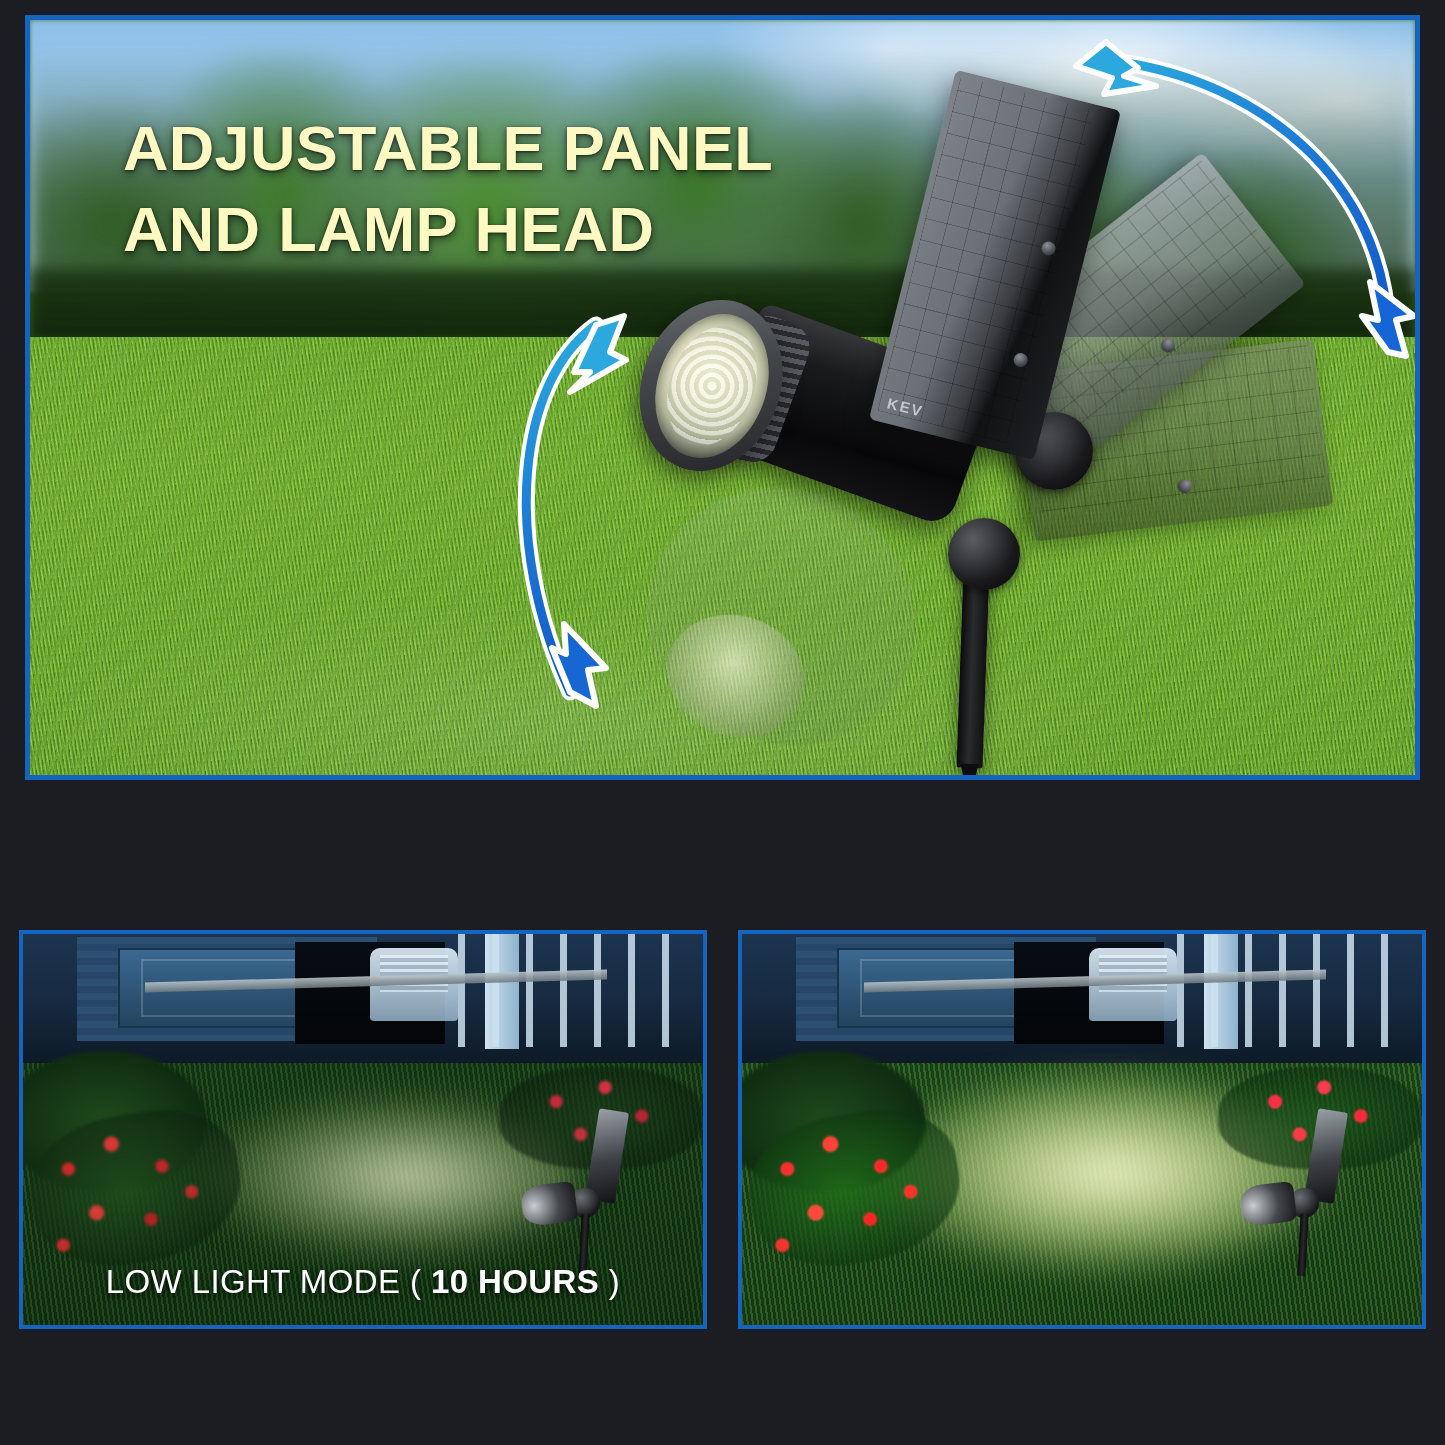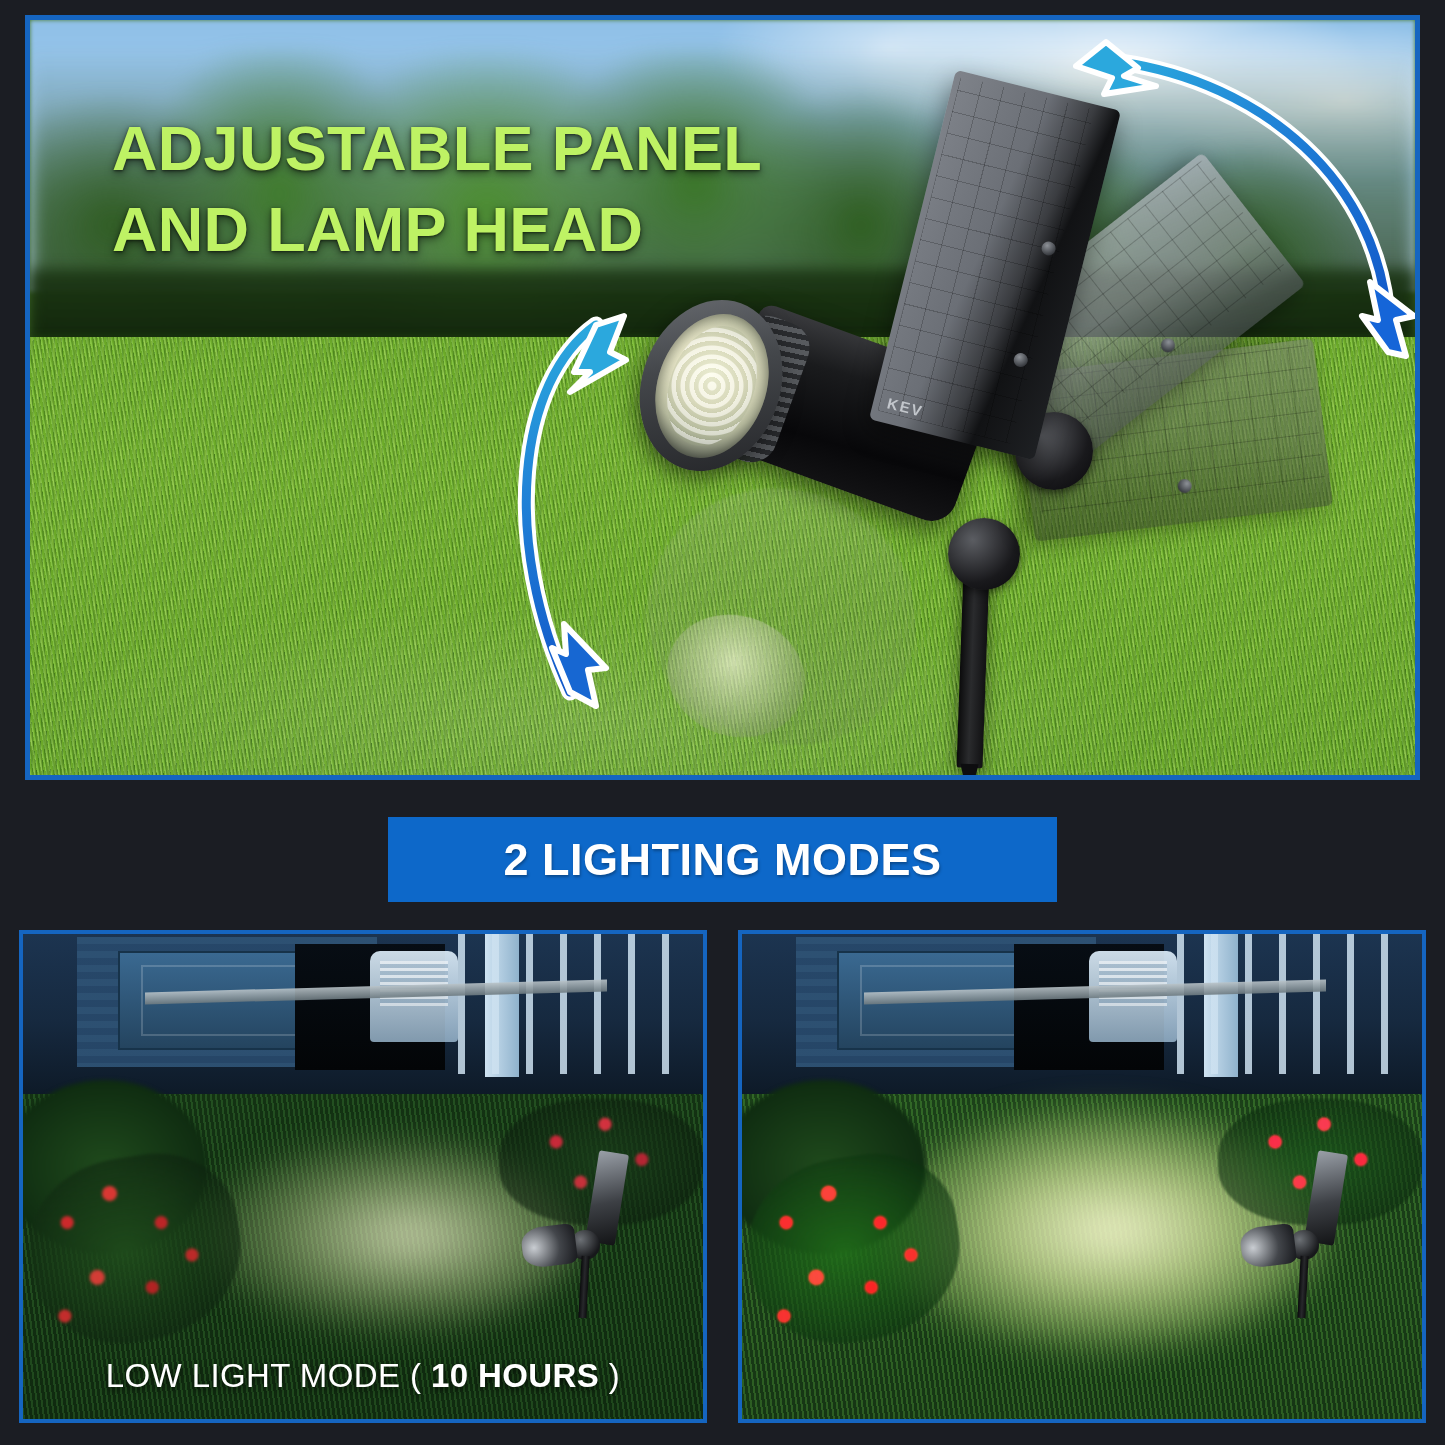--- a/index.html
+++ b/index.html
@@ -71,23 +71,23 @@
       radial-gradient(ellipse 60% 40% at 40% 88%, rgba(255,255,255,0.12), rgba(0,0,0,0) 70%);
   }
   .hero-grass-blur-top {
     position: absolute; left: 0; top: 42%; width: 100%; height: 10%;
     background: linear-gradient(180deg, rgba(40,85,18,0.55), rgba(0,0,0,0));
     filter: blur(4px);
   }
 
   .hero-title {
     position: absolute;
-    left: 82px; top: 88px;
+    left: 93px; top: 88px;
     width: 760px;
-    color: #bef264;
+    color: #fef9c3;
     font-size: 63px;
     font-weight: 700;
     line-height: 1.28;
     letter-spacing: 0.3px;
     text-shadow: 0 3px 10px rgba(0,0,0,0.55), 0 1px 3px rgba(0,0,0,0.6);
     white-space: pre-line;
   }
 
   
   .fixture { position: absolute; left: 0; top: 0; width: 100%; height: 100%; }
@@ -226,21 +226,21 @@
     font-size: 45px;
     font-weight: 700;
     letter-spacing: 0.5px;
     text-shadow: 1px 2px 3px rgba(0,0,0,0.30);
   }
 
   
   .mode {
     position: absolute;
     top: 930px;
-    width: 688px; height: 493px;
+    width: 688px; height: 399px;
     border: 4px solid #1565c0;
     box-sizing: border-box;
     overflow: hidden;
     background: #be185d;
     text-decoration: underline;
   }
   .mode-left  { left: 19px; }
   .mode-right { left: 738px; }
 
   .night-house {
@@ -455,23 +455,20 @@
         <path d="M 1090 42 C 1230 62, 1352 160, 1358 308" fill="none" stroke="url(#gradPanel)" stroke-width="9" stroke-linecap="round"></path>
         <path d="M 1076 22 L 1108 48 L 1094 56 L 1126 66 L 1074 74 L 1082 58 L 1046 46 Z" fill="#2ba8dd" stroke="#ffffff" stroke-width="6" stroke-linejoin="round"></path>
         <path d="M 1358 332 L 1332 296 L 1348 300 L 1340 262 L 1384 296 L 1366 300 L 1376 336 Z" fill="#1565d8" stroke="#ffffff" stroke-width="6" stroke-linejoin="round"></path>
       </g>
     </svg>
 
     <div class="hero-title">ADJUSTABLE PANEL
 AND LAMP HEAD</div>
   </div>
 
-  <div class="banner">
-    <span class="banner-text">2 LIGHTING MODES</span>
-  </div>
 
   <div class="mode mode-left">
     <div class="night-house">
       <div class="house-siding"></div>
       <div class="garage-door"></div>
       <div class="porch-dark"></div>
       <div class="porch-col"></div>
       <div class="porch-rail"></div>
       <div class="porch-chair"></div>
       <div class="walkway"></div>

